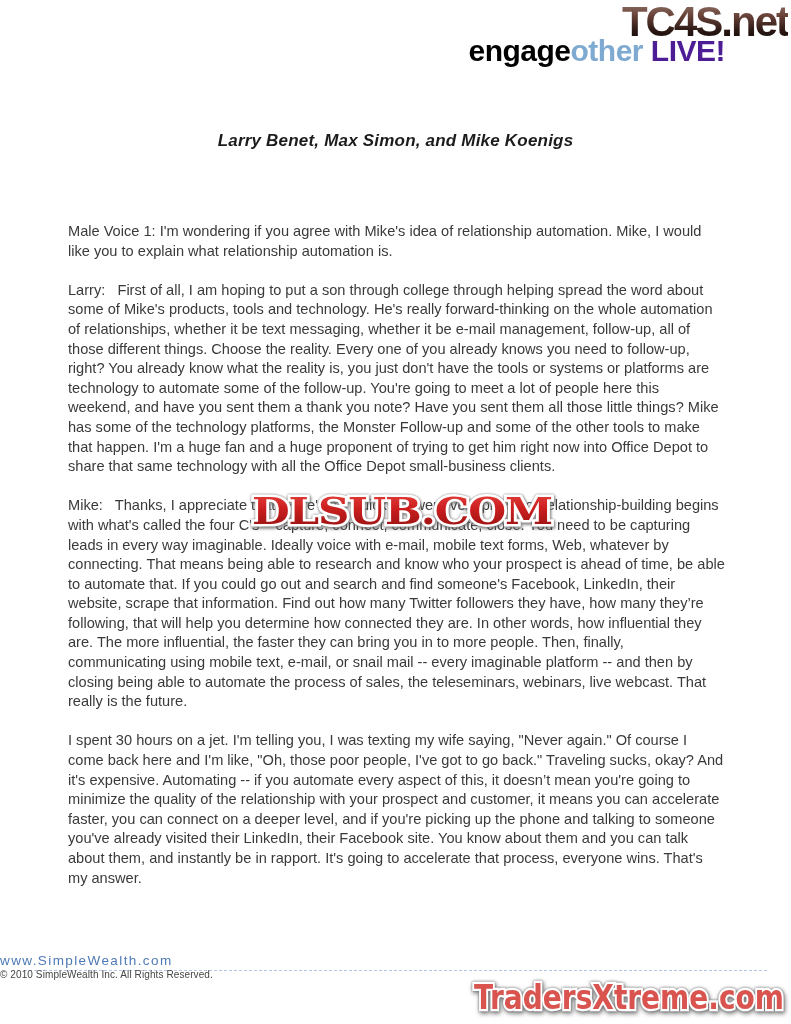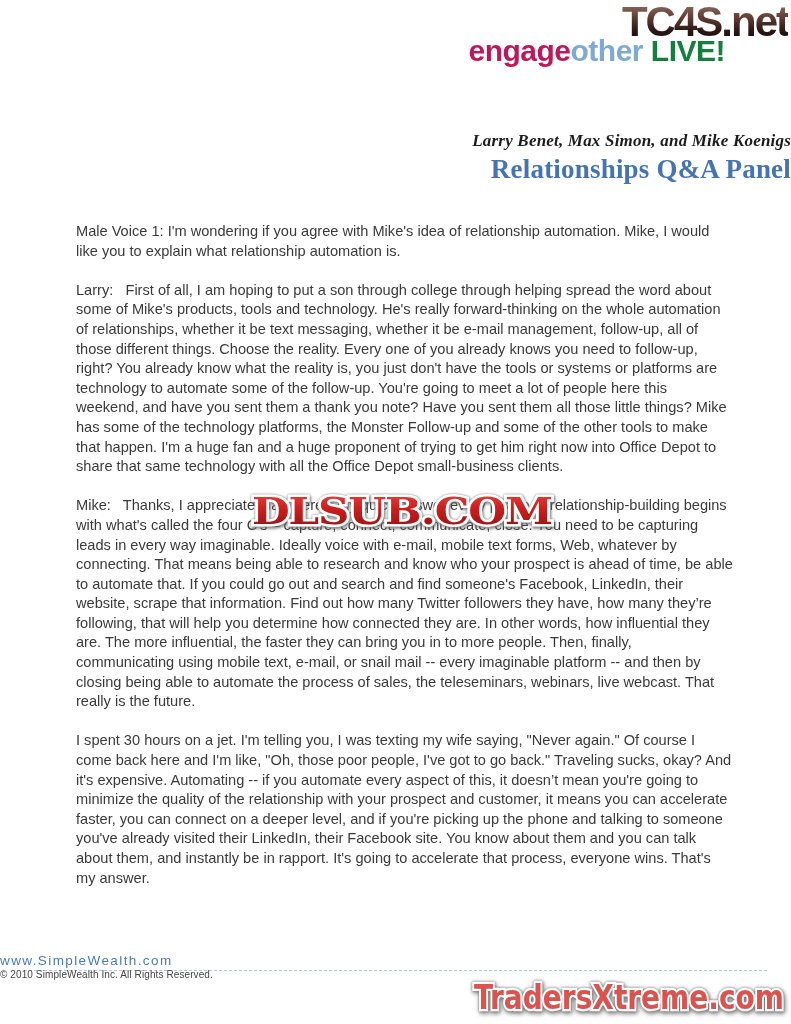--- a/index.html
+++ b/index.html
@@ -17,35 +17,35 @@
     font-weight:bold;font-size:42px;line-height:42px;letter-spacing:-2px;
     background:linear-gradient(180deg,#967d72 0%,#6b443a 35%,#2a1713 72%,#0e0a09 100%);
     -webkit-background-clip:text;background-clip:text;color:transparent;
     transform:scaleY(1.02);transform-origin:top right;
   }
   .engage-logo{
     position:absolute;top:35px;right:66px;z-index:2;
     font-weight:bold;font-size:30px;line-height:32px;letter-spacing:-0.5px;
     white-space:pre;
   }
-  .engage-logo .engage{color:#be185d;}
+  .engage-logo .engage{color:#000000;}
   .engage-logo .today{color:#7ea9d0;}
-  .engage-logo .live{color:#15803d;}
+  .engage-logo .live{color:#4c1d95;}
   
-  .doc-header{position:absolute;top:131px;left:0;width:100%;text-align:right;z-index:1;font-family:Liberation Serif, serif;}
+  .doc-header{position:absolute;top:131px;left:0;width:100%;text-align:center;z-index:1;}
   .byline{
     font-size:17px;font-weight:bold;font-style:italic;color:#1c1c1c;
     margin:0 0 3px 0;letter-spacing:0.2px;
   }
   .doc-title{
     font-size:27px;font-weight:bold;color:#4573b3;margin:0;letter-spacing:0.2px;
   }
   
   .transcript{
-    position:absolute;top:222px;left:76px;width:657px;z-index:1;
+    position:absolute;top:222px;left:68px;width:657px;z-index:1;
     font-size:14.6px;line-height:19.6px;color:#3a3a3a;
   }
   .transcript p{margin:0 0 19.6px 0;}
   
   .dlsub-wm{
     position:absolute;left:246px;top:482px;z-index:5;
     filter:drop-shadow(0 0 1px #8a8a8a) drop-shadow(1px 2px 1px rgba(90,90,90,0.65));
   }
   .traders-wm{
     position:absolute;left:468px;top:971px;z-index:6;
@@ -71,21 +71,20 @@
 <body>
 
 <div class="page">
 
   <div class="tc4s">TC4S.net</div>
 
   <div class="engage-logo"><span class="engage">engage</span><span class="today">other</span><span class="live"> LIVE!</span></div>
 
   <div class="doc-header">
     <p class="byline">Larry Benet, Max Simon, and Mike Koenigs</p>
-    <p class="doc-title">Relationships Q&amp;A Panel</p>
   </div>
 
   <div class="transcript">
     <p>Male Voice 1: I'm wondering if you agree with Mike's idea of relationship automation. Mike, I would like you to explain what relationship automation is.</p>
     <p>Larry:&nbsp;&nbsp; First of all, I am hoping to put a son through college through helping spread the word about some of Mike's products, tools and technology. He's really forward-thinking on the whole automation of relationships, whether it be text messaging, whether it be e-mail management, follow-up, all of those different things. Choose the reality. Every one of you already knows you need to follow-up, right? You already know what the reality is, you just don't have the tools or systems or platforms are technology to automate some of the follow-up. You're going to meet a lot of people here this weekend, and have you sent them a thank you note? Have you sent them all those little things? Mike has some of the technology platforms, the Monster Follow-up and some of the other tools to make that happen. I'm a huge fan and a huge proponent of trying to get him right now into Office Depot to share that same technology with all the Office Depot small-business clients.</p>
     <p>Mike:&nbsp;&nbsp; Thanks, I appreciate that. Here's my quick answer every phase of relationship-building begins with what's called the four C's – capture, connect, communicate, close. You need to be capturing leads in every way imaginable. Ideally voice with e-mail, mobile text forms, Web, whatever by connecting. That means being able to research and know who your prospect is ahead of time, be able to automate that. If you could go out and search and find someone's Facebook, LinkedIn, their website, scrape that information. Find out how many Twitter followers they have, how many they’re following, that will help you determine how connected they are. In other words, how influential they are. The more influential, the faster they can bring you in to more people. Then, finally, communicating using mobile text, e-mail, or snail mail -- every imaginable platform -- and then by closing being able to automate the process of sales, the teleseminars, webinars, live webcast. That really is the future.</p>
     <p>I spent 30 hours on a jet. I'm telling you, I was texting my wife saying, "Never again." Of course I come back here and I'm like, "Oh, those poor people, I've got to go back." Traveling sucks, okay? And it's expensive. Automating -- if you automate every aspect of this, it doesn’t mean you're going to minimize the quality of the relationship with your prospect and customer, it means you can accelerate faster, you can connect on a deeper level, and if you're picking up the phone and talking to someone you've already visited their LinkedIn, their Facebook site. You know about them and you can talk about them, and instantly be in rapport. It's going to accelerate that process, everyone wins. That's my answer.</p>
   </div>
 
   <svg class="dlsub-wm" width="312" height="56" viewBox="0 0 312 56">

